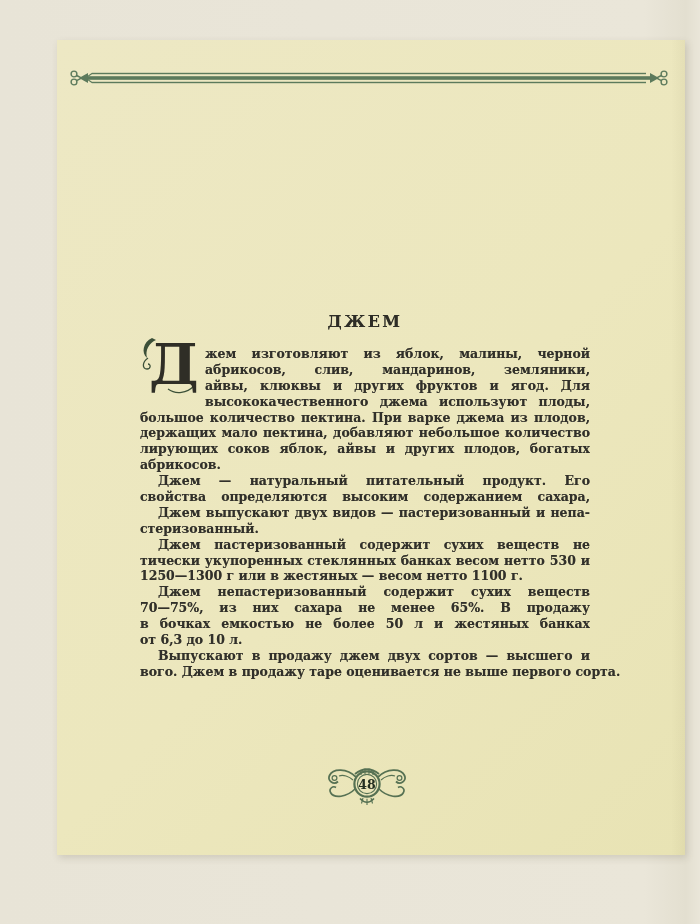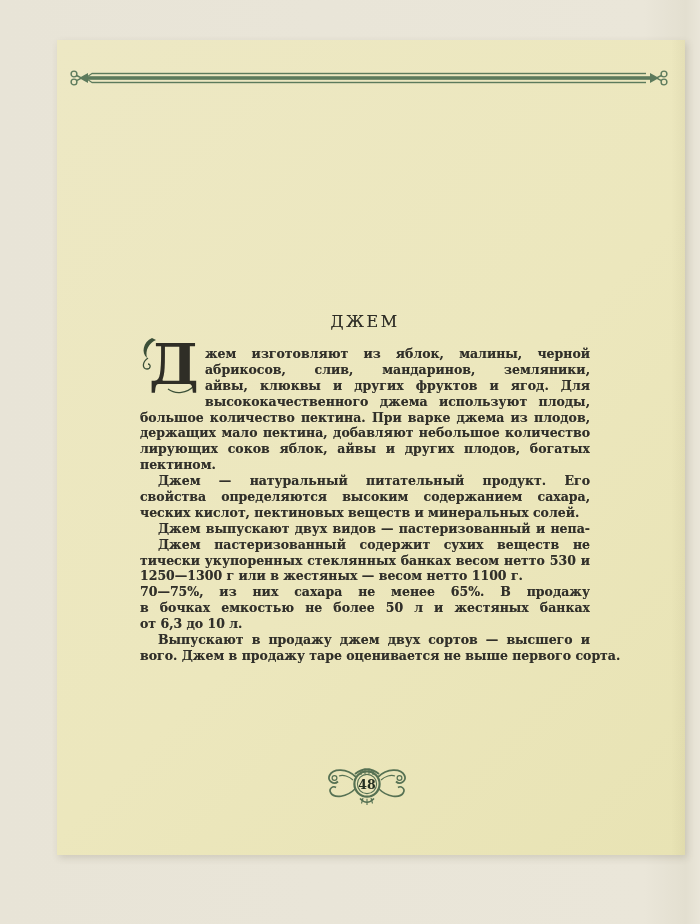--- a/index.html
+++ b/index.html
@@ -41,21 +41,21 @@
     width: 604px;
     height: 20px;
   }
   .title {
     position: absolute;
     left: 83px;
     top: 272px;
     width: 450px;
     text-align: center;
     font-size: 16px;
-    font-weight: normal;
+    font-weight: bold;
     letter-spacing: 2.5px;
     color: #2e2d26;
     text-shadow: 0 0 0.5px rgba(46,45,38,0.55);
   }
   .textblock {
     position: absolute;
     left: 83px;
     top: 306px;
     width: 450px;
     color: #31302a;
@@ -136,40 +136,41 @@
             <text x="34" y="52" text-anchor="middle" font-size="56" font-weight="bold" font-family="DejaVu Serif, Liberation Serif, serif" fill="#2f2e26">Д</text>
           </svg>
         </div>
         <div class="line j">жем изготовляют из яблок, малины, черной смородины,</div>
         <div class="line j">абрикосов, слив, мандаринов, земляники, клубники,</div>
         <div class="line j">айвы, клюквы и других фруктов и ягод. Для получения</div>
         <div class="line j">высококачественного джема используют плоды, содержащие</div>
         <div class="line j">большое количество пектина. При варке джема из плодов, со-</div>
         <div class="line j">держащих мало пектина, добавляют небольшое количество же-</div>
         <div class="line j">лирующих соков яблок, айвы и других плодов, богатых</div>
-        <div class="line">пектином.</div>
+        <div class="line">абрикосов.</div>
       </div>
 
       <div class="para">
         <div class="line j indent">Джем — натуральный питательный продукт. Его полезные</div>
         <div class="line j">свойства определяются высоким содержанием сахара, органи-</div>
-        <div class="line">ческих кислот, пектиновых веществ и минеральных солей.</div>
       </div>
 
       <div class="para">
         <div class="line j indent">Джем выпускают двух видов — пастеризованный и непа-</div>
+        <div class="line">стеризованный.</div>
       </div>
 
       <div class="para">
         <div class="line j indent">Джем пастеризованный содержит сухих веществ не менее</div>
         <div class="line j">тически укупоренных стеклянных банках весом нетто 530 и</div>
         <div class="line">1250—1300 г или в жестяных — весом нетто 1100 г.</div>
       </div>
 
       <div class="para">
+        <div class="line j indent">Джем непастеризованный содержит сухих веществ</div>
         <div class="line j">70—75%, из них сахара не менее 65%. В продажу выпускается</div>
         <div class="line j">в бочках емкостью не более 50 л и жестяных банках емкостью</div>
         <div class="line">от 6,3 до 10 л.</div>
       </div>
 
       <div class="para">
         <div class="line j indent">Выпускают в продажу джем двух сортов — высшего и пер-</div>
         <div class="line">вого. Джем в продажу таре оценивается не выше первого сорта.</div>
       </div>
 

